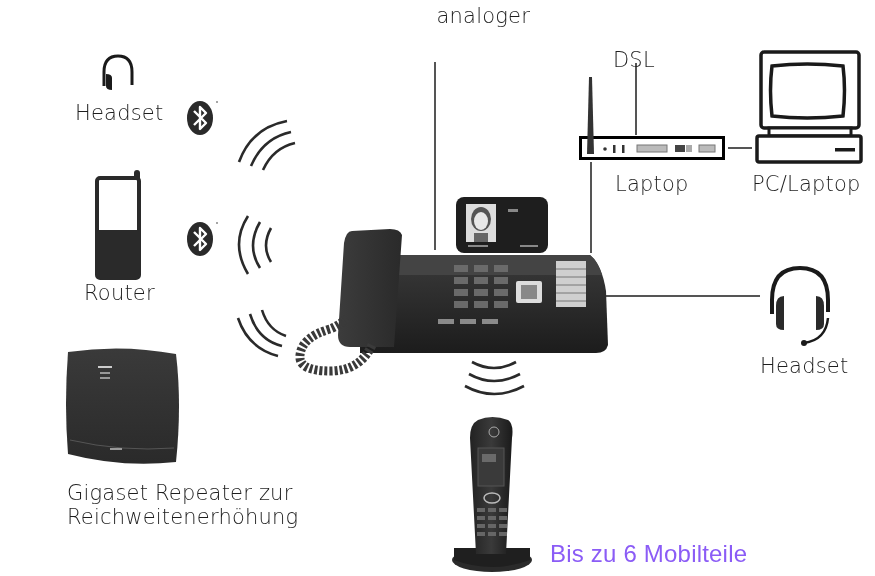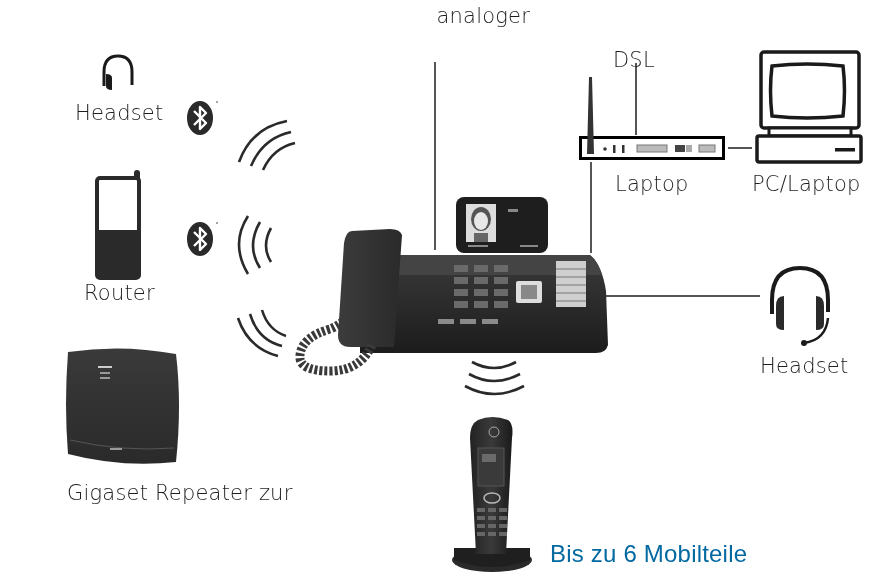--- a/index.html
+++ b/index.html
@@ -1,19 +1,19 @@
 <!DOCTYPE html>
 <html><head>
 <meta charset="utf-8">
 <style>
   html,body{margin:0;padding:0;background:#ffffff;}
   body{width:875px;height:576px;position:relative;overflow:hidden;font-family:"DejaVu Sans","Liberation Sans",sans-serif;color:#1a1a1a;}
   .lbl{position:absolute;font-size:21px;font-weight:300;letter-spacing:0.2px;white-space:nowrap;line-height:1.15;color:#1e1e1e;}
   .lbl.center{text-align:right;}
-  .lbl.arial{font-family:"Liberation Sans",sans-serif;font-size:24px;color:#0369a1;font-weight:400;}
+  .lbl.arial{font-family:"Liberation Sans",sans-serif;font-size:24px;color:#8b5cf6;font-weight:400;}
   .abs{position:absolute;}
   svg{position:absolute;overflow:visible;}
 </style>
 </head>
 <body>
 
 <svg width="875" height="576" style="left:0;top:0;">
 
   <line x1="435" y1="62" x2="435" y2="250" stroke="#555" stroke-width="2"></line>
 
@@ -183,20 +183,21 @@
   </defs>
   <path d="M6 8 Q 60 0 114 10 Q 120 60 114 118 Q 60 124 6 110 Q 2 60 6 8 Z" fill="url(#repG)"></path>
   <path d="M8 96 Q 60 108 112 104" fill="none" stroke="#555" stroke-width="1"></path>
   <rect x="36" y="22" width="14" height="2" fill="#ccc"></rect>
   <rect x="38" y="28" width="10" height="2" fill="#999"></rect>
   <rect x="38" y="33" width="10" height="2" fill="#999"></rect>
   <rect x="48" y="104" width="12" height="2" fill="#999"></rect>
 </svg>
 <div class="lbl" style="left:23px;top:481px;margin-left:44px;">
   <div>Gigaset Repeater zur</div>
+  <div>Reichweitenerhöhung</div>
 </div>
 
 <svg width="86" height="170" style="left:450px;top:408px;">
   <defs>
     <linearGradient id="hdG" x1="0" y1="0" x2="1" y2="0">
       <stop offset="0" stop-color="#222"></stop>
       <stop offset="0.5" stop-color="#3a3a3a"></stop>
       <stop offset="1" stop-color="#1a1a1a"></stop>
     </linearGradient>
   </defs>

